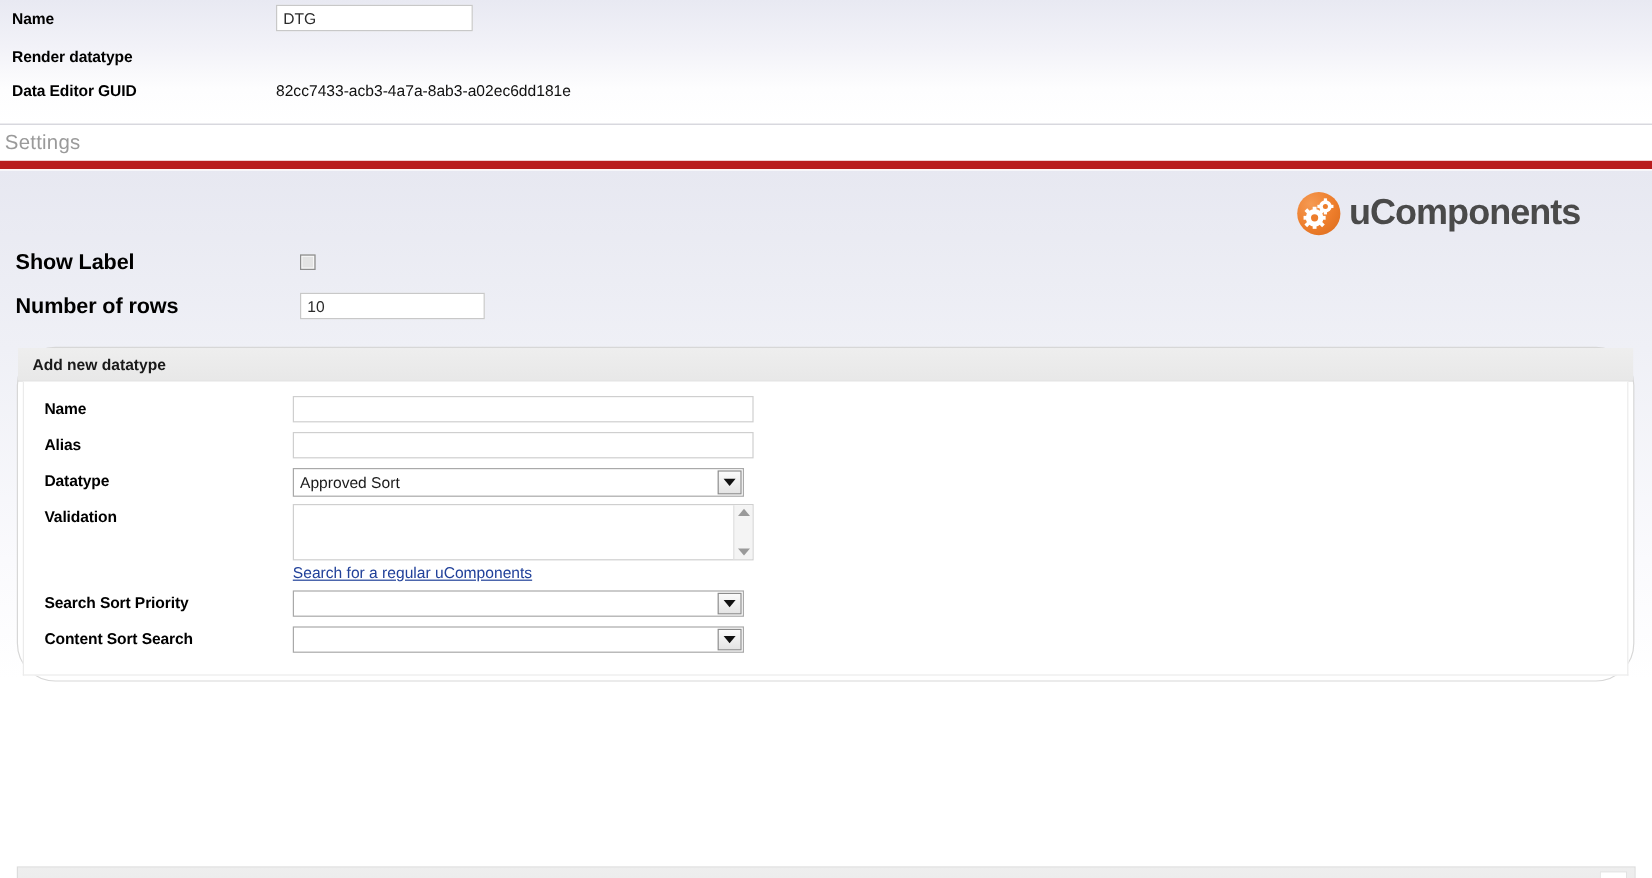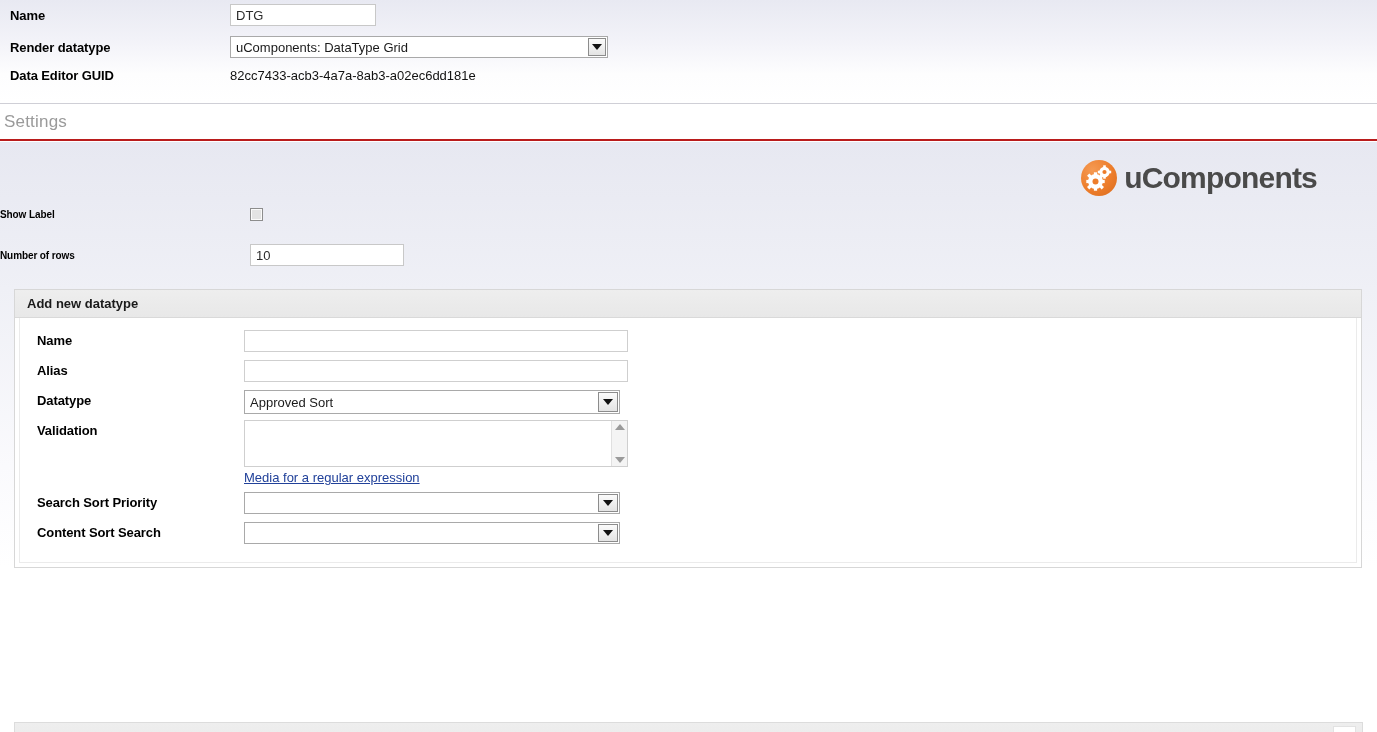--- a/index.html
+++ b/index.html
@@ -43,21 +43,21 @@
   input.txt {
     font-family: "Liberation Sans", sans-serif;
     font-size: 13px;
     color: #2b2b2b;
     border: 1px solid #c8c8c8;
     background: #fff;
     padding: 2px 5px;
     height: 22px;
     outline: none;
   }
-  .txt-name { width: 146px; }
+  .txt-name { width: 164px; }
   .txt-rows { width: 154px; height: 25px; }
 
   
   .sel {
     position: relative;
     display: inline-block;
     height: 22px;
     border: 1px solid #a9a9a9;
     background: #fff;
     vertical-align: middle;
@@ -99,21 +99,21 @@
   .guid-text { font-size: 13px; color: #111; }
 
   
   .settings-header {
     height: 37px;
     width: 1377px;
     background: #ffffff;
     display: flex;
     align-items: center;
     padding-left: 4px;
-    border-bottom: 2px solid #b91c1c;
+    border-bottom: 7px solid #b91c1c;
   }
   .settings-header span {
     font-size: 17px;
     color: #9a9a9a;
     font-weight: normal;
     letter-spacing: 0.2px;
   }
 
   
   .settings-body {
@@ -149,22 +149,23 @@
 
   
   .set-row {
     position: absolute;
     left: 0; width: 100%;
     display: flex;
     align-items: center;
   }
   .set-label {
     width: 250px;
-    font-weight: bold;
-    font-size: 10px;
+    padding-left: 13px;
+    font-weight: bold;
+    font-size: 18px;
     letter-spacing: -0.1px;
   }
   .chk {
     width: 13px; height: 13px;
     border: 1px solid #8d8d8d;
     background: #e3e3e3;
     display: inline-block;
     box-shadow: inset 0 0 0 1px #fafafa;
   }
 
@@ -306,26 +307,20 @@
 
   <div class="prop-row" style="top:4px;">
     <div class="prop-label">Name</div>
     <div class="prop-value">
       <input class="txt txt-name" type="text" value="DTG" style="">
     </div>
   </div>
 
   <div class="prop-row" style="top:36px;">
     <div class="prop-label">Render datatype</div>
-    <div class="prop-value">
-      <div class="sel sel-render">
-        <span class="sel-text">uComponents: DataType Grid</span>
-        <span class="sel-arrow"></span>
-      </div>
-    </div>
   </div>
 
   <div class="prop-row" style="top:64px;">
     <div class="prop-label">Data Editor GUID</div>
     <div class="prop-value">
       <span class="guid-text">82cc7433-acb3-4a7a-8ab3-a02ec6dd181e</span>
     </div>
   </div>
 
 </div>
@@ -365,21 +360,21 @@
   <div class="set-row" style="top:66px;">
     <div class="set-label">Show Label</div>
     <span class="chk"></span>
   </div>
 
   <div class="set-row" style="top:102px;">
     <div class="set-label">Number of rows</div>
     <input class="txt txt-rows" type="text" value="10" style="">
   </div>
 
-  <div class="fs" style="top:147px; left:14px;">
+  <div class="fs" style="top:147px; left:14px;border-radius:32px;">
     <div class="fs-legend">Add new datatype</div>
     <div class="fs-inner">
 
       <div class="f-row">
         <div class="f-label">Name</div>
         <div class="f-field">
           <input class="inp-wide" type="text" value="" style="">
         </div>
       </div>
 
@@ -403,21 +398,21 @@
       <div class="f-row" style="min-height:72px;justify-content:flex-end;">
         <div class="f-label">Validation</div>
         <div class="f-field">
           <div class="ta-wrap">
             <textarea style=""></textarea>
             <span class="ta-sb">
               <i class="up"></i>
               <i class="dn"></i>
             </span>
           </div>
-          <a class="regex-link">Media for a regular expression</a>
+          <a class="regex-link">Search for a regular uComponents</a>
         </div>
       </div>
 
       <div class="f-row">
         <div class="f-label">Search Sort Priority</div>
         <div class="f-field">
           <div class="sel sel-sort">
             <span class="sel-text"></span>
             <span class="sel-arrow"></span>
           </div>

